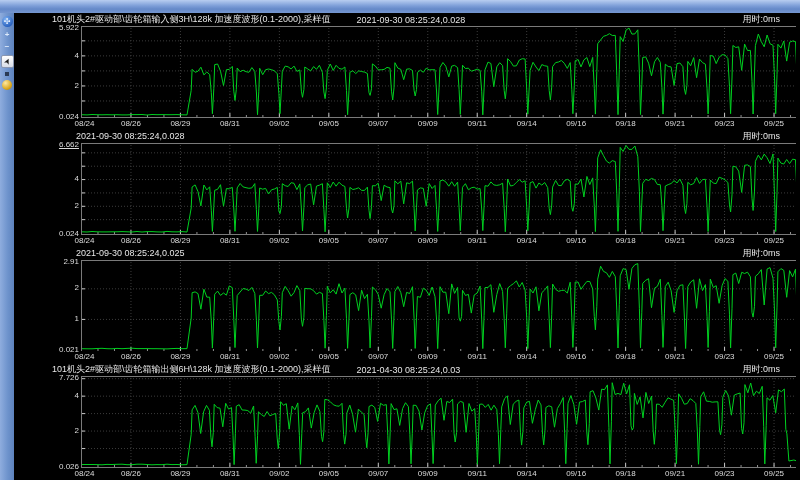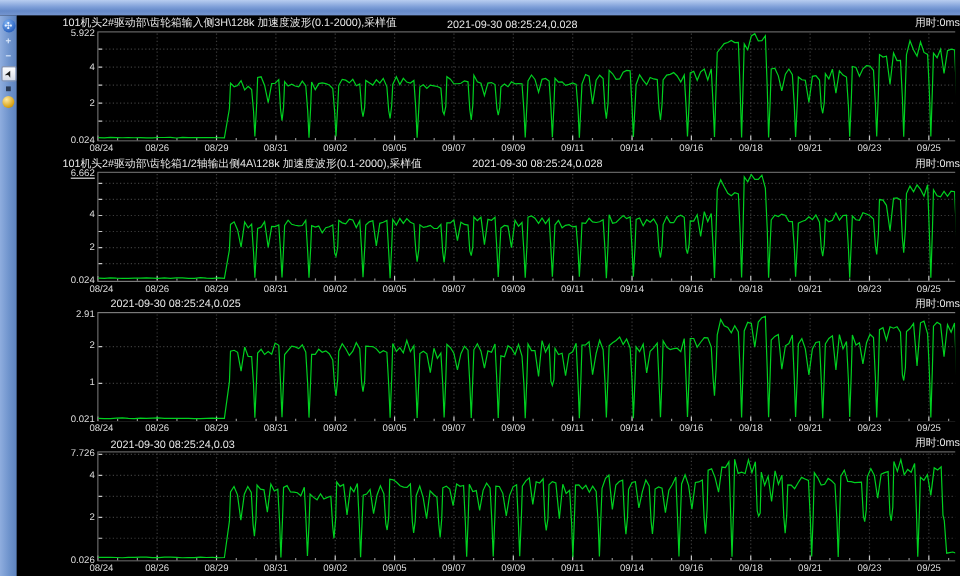--- a/index.html
+++ b/index.html
@@ -15,22 +15,22 @@
   .t-nav{border-radius:50%;background:radial-gradient(circle at 35% 30%,#7fb2f2,#2c64c0 70%);color:#eaf2ff;font-size:8px;line-height:8px;}
   .t-zoom{color:#dce9fb;font-size:8px;font-weight:bold;width:9px;height:8px;line-height:8px;text-align:center;}
   .t-cursor{background:linear-gradient(#fff,#d8dde8);border:1px solid #8a97b2;border-radius:2px;color:#1c1c1c;font-size:8px;}
   .t-cursor span{display:inline-block;transform:rotate(-65deg);}
   .t-marker{width:4px;height:4px;background:#2a3a55;}
   .t-sphere{border-radius:50%;background:radial-gradient(circle at 35% 30%,#ffe9a0,#d9a418 65%,#9a6f08);width:10px;height:10px;}
   .charts{flex:1;display:flex;flex-direction:column;background:#000;min-width:0;}
   .panel{flex:1;display:flex;flex-direction:column;min-height:0;padding-left:36px;}
   .phead{height:13px;flex:0 0 13px;display:flex;align-items:center;font-size:9px;color:#e6e6e6;white-space:nowrap;overflow:hidden;}
   .phead .htitle{margin-left:2px;}
-  .phead .htime{margin-left:42px;text-align:center;}
-  .phead .helapsed{margin-left:auto;margin-right:0;}
+  .phead .htime{margin-left:26px;text-align:center;}
+  .phead .helapsed{margin-left:auto;margin-right:20px;}
   .prow{flex:1;display:flex;min-height:0;}
   .yaxis{width:31px;flex:0 0 31px;position:relative;}
   .ylab{position:absolute;right:2px;font-size:8px;line-height:8px;color:#dcdcdc;}
   .plotwrap{flex:1;position:relative;margin-right:4px;}
   .plotwrap svg{position:absolute;left:0;top:0;width:100%;height:100%;display:block;}
   .xaxis{height:12px;flex:0 0 12px;position:relative;margin-left:31px;margin-right:20px;text-decoration:underline;}
   .xlab{position:absolute;top:1px;font-size:8px;line-height:9px;color:#dcdcdc;transform:translateX(-50%);white-space:nowrap;}
   .xlab.first{transform:translateX(-35%);}
 </style>
 </head>
@@ -159,21 +159,20 @@
             <span class="xlab" style="left: 544.633px;">09/18</span>
             <span class="xlab" style="left: 594.1px;">09/21</span>
             <span class="xlab" style="left: 643.567px;">09/23</span>
             <span class="xlab" style="left: 693.033px;">09/25</span>
             <span class="xlab" style="left: 742.5px;">09/28</span>
           </div>
       </div>
 
       <div class="panel">
         <div class="phead">
-          <span class="htitle">101机头2#驱动部\齿轮箱1/2轴输出侧4A\128k 加速度波形(0.1-2000),采样值</span>
           <span class="htime">2021-09-30 08:25:24,0.028</span>
           <span class="helapsed">用时:0ms</span>
         </div>
         <div class="prow">
           <div class="yaxis">
               <span class="ylab" style="top: -2px; text-decoration: underline;">6.662</span>
               <span class="ylab" style="top: 59.2813px;">2</span>
               <span class="ylab" style="top: 32.5626px;">4</span>
               <span class="ylab" style="bottom: -3px;">0.024</span>
             </div>
@@ -376,21 +375,22 @@
             <span class="xlab" style="left: 544.633px;">09/18</span>
             <span class="xlab" style="left: 594.1px;">09/21</span>
             <span class="xlab" style="left: 643.567px;">09/23</span>
             <span class="xlab" style="left: 693.033px;">09/25</span>
             <span class="xlab" style="left: 742.5px;">09/28</span>
           </div>
       </div>
 
       <div class="panel">
         <div class="phead">
-          <span class="htime">2021-09-30 08:25:24,0.03</span>
+          <span class="htitle">101机头2#驱动部\齿轮箱输出侧6H\128k 加速度波形(0.1-2000),采样值</span>
+          <span class="htime">2021-04-30 08:25:24,0.03</span>
           <span class="helapsed">用时:0ms</span>
         </div>
         <div class="prow">
           <div class="yaxis">
               <span class="ylab" style="top: -2px;">7.726</span>
               <span class="ylab" style="top: 51.0706px;">2</span>
               <span class="ylab" style="top: 16.1413px;">4</span>
               <span class="ylab" style="bottom: -3px;">0.026</span>
             </div>
           <div class="plotwrap">

